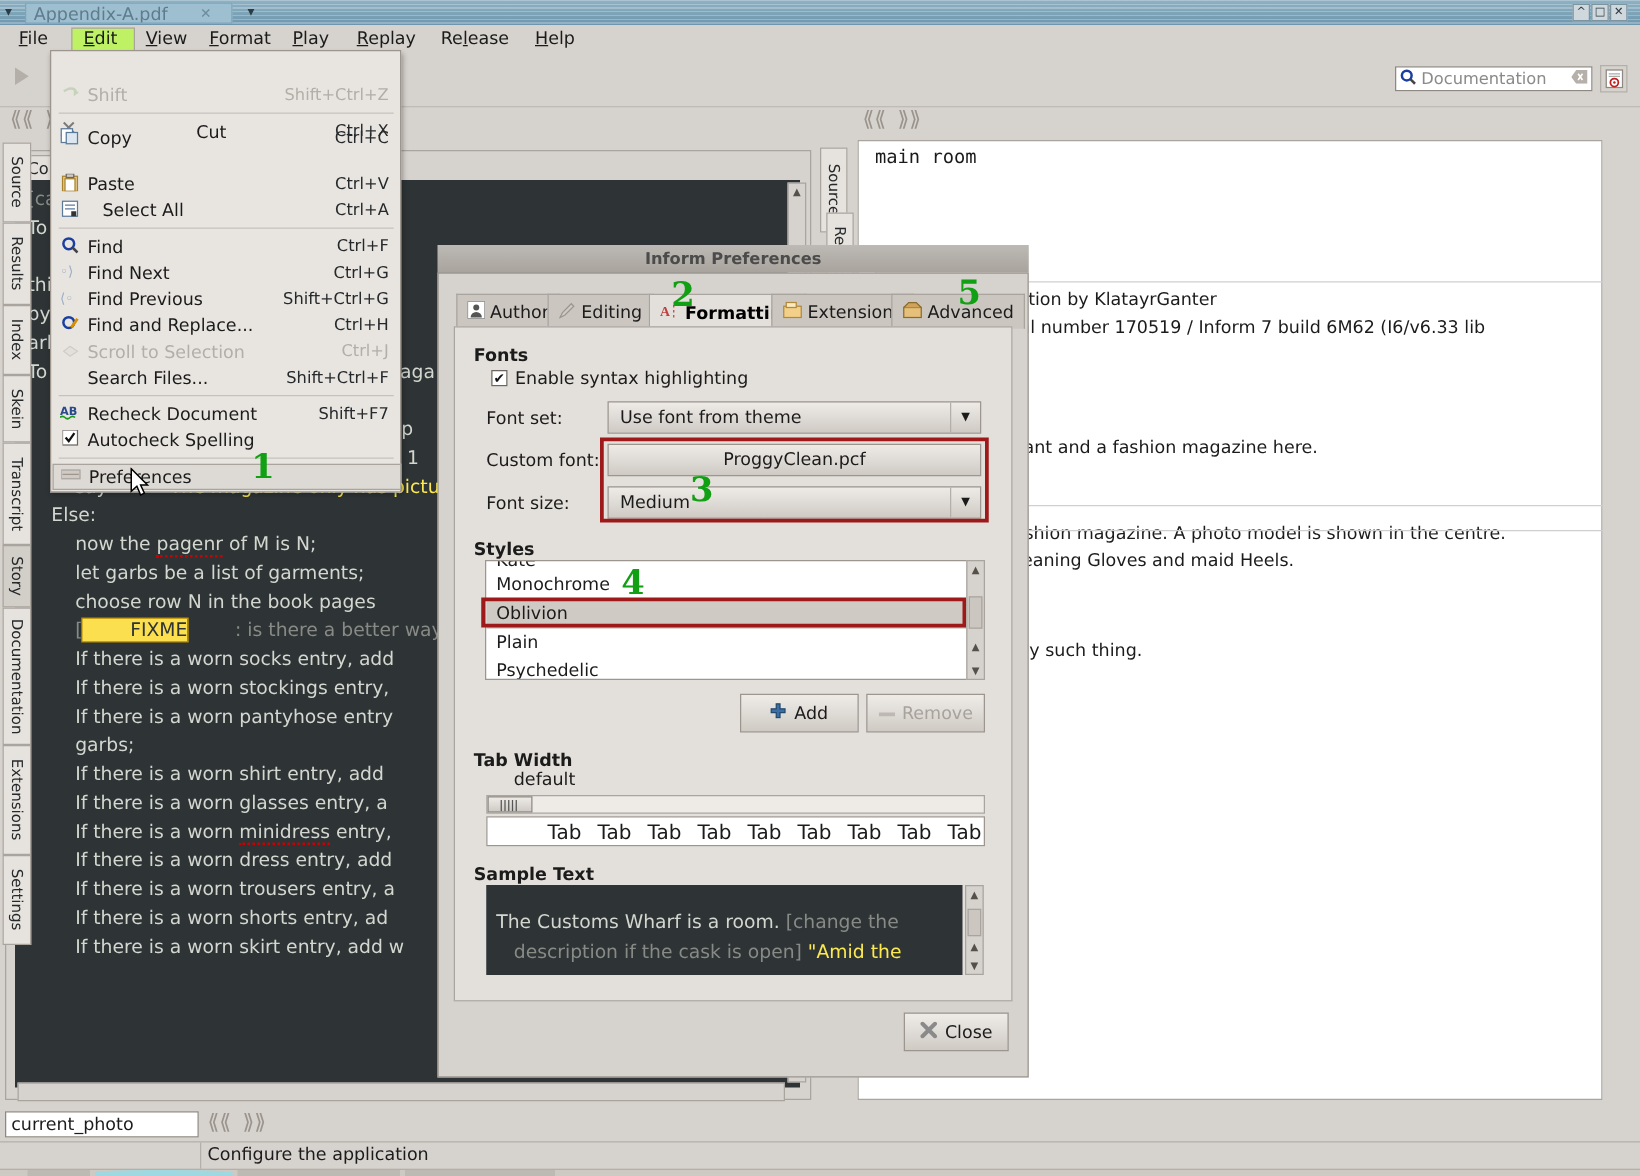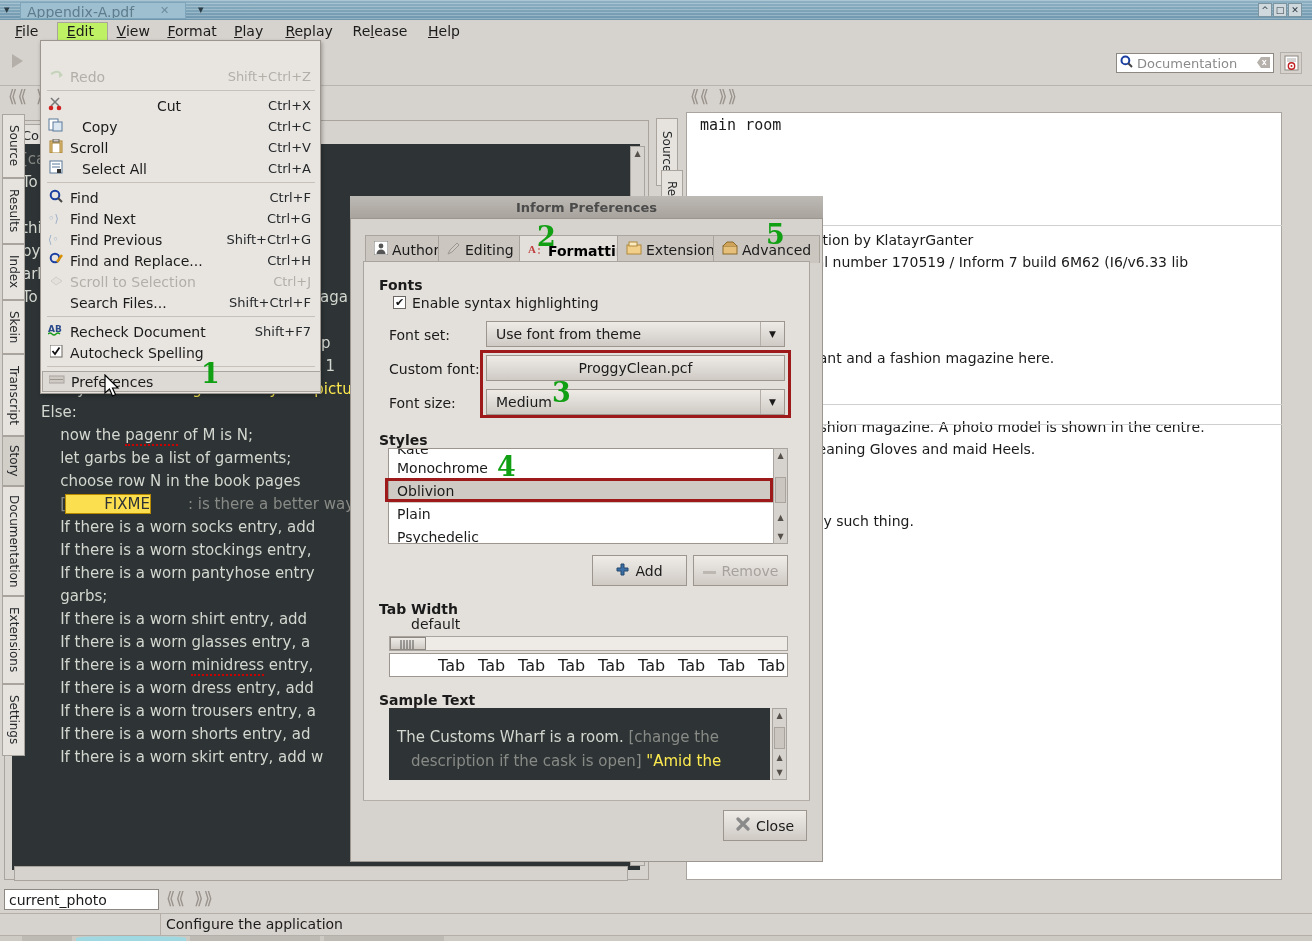--- a/index.html
+++ b/index.html
@@ -404,49 +404,49 @@
   <div style="position:absolute;left:700px;top:196px;width:122px;height:26px;background:#cfcac4;border:1px solid #a9a49e;"></div>
   <div style="position:absolute;left:706px;top:198px;font-weight:bold;font-size:17px;color:#3b3b3b;white-space:nowrap;overflow:hidden;width:108px;">photo_test</div>
   <div style="position:absolute;left:780px;top:200px;font-size:11px;color:#3b3b3b;letter-spacing:3px;">^□✕</div>
 
   <div class="menupop" id="edit-menu">
       <div class="mrow dis" style="top: 25px;">
         <span class="micon" style="opacity: 0.45;"><svg width="16" height="13">
             <path d="M13 7 Q13 2 7 3 L3 5" stroke="#9cbf8c" stroke-width="2" fill="none"></path>
             <path d="M15 6 L11 3 L11 9 Z" fill="#9cbf8c"></path>
           </svg></span>
-        <span class="mlabel">Redo</span>
+        <span class="mlabel">Shift</span>
         <span class="maccel">Shift+Ctrl+Z</span>
       </div>
       <div class="msep" style="top: 49px;"></div>
       <div class="mrow" style="top: 54px; text-align: center;">
         <span class="micon"><svg width="16" height="14">
             <line x1="3" y1="1" x2="11" y2="9" stroke="#7a7a7a" stroke-width="1.6"></line>
             <line x1="11" y1="1" x2="3" y2="9" stroke="#7a7a7a" stroke-width="1.6"></line>
             <circle cx="3" cy="11" r="2.3" fill="#d02020"></circle>
             <circle cx="11" cy="11" r="2.3" fill="#d02020"></circle>
           </svg></span>
         <span class="mlabel">Cut</span>
         <span class="maccel">Ctrl+X</span>
       </div>
-      <div class="mrow" style="top: 75px; gap: 12px;">
+      <div class="mrow" style="top: 59px;">
         <span class="micon"><svg width="16" height="14">
             <rect x="1" y="1" width="9" height="11" fill="#fff" stroke="#5a7a9a"></rect>
             <rect x="5" y="4" width="9" height="9" fill="#dce7f2" stroke="#5a7a9a"></rect>
           </svg></span>
         <span class="mlabel">Copy</span>
         <span class="maccel">Ctrl+C</span>
       </div>
       <div class="mrow" style="top: 96px;">
         <span class="micon"><svg width="14" height="14">
             <rect x="1" y="2" width="12" height="12" fill="#e8c98a" stroke="#a8832c"></rect>
             <rect x="3" y="4" width="8" height="10" fill="#fff" stroke="#a8832c"></rect>
             <rect x="4" y="0" width="6" height="3" fill="#cfcac4" stroke="#6b6661"></rect>
           </svg></span>
-        <span class="mlabel">Scroll</span>
+        <span class="mlabel">Paste</span>
         <span class="maccel">Ctrl+V</span>
       </div>
       <div class="mrow" style="top: 117px; gap: 12px;">
         <span class="micon"><svg width="14" height="14">
             <rect x="1" y="1" width="12" height="12" fill="#fff" stroke="#5a7a9a"></rect>
             <line x1="3" y1="4" x2="11" y2="4" stroke="#5a7a9a"></line>
             <line x1="3" y1="7" x2="11" y2="7" stroke="#5a7a9a"></line>
             <rect x="8" y="9" width="4" height="4" fill="#333"></rect>
           </svg></span>
         <span class="mlabel">Select All</span>

